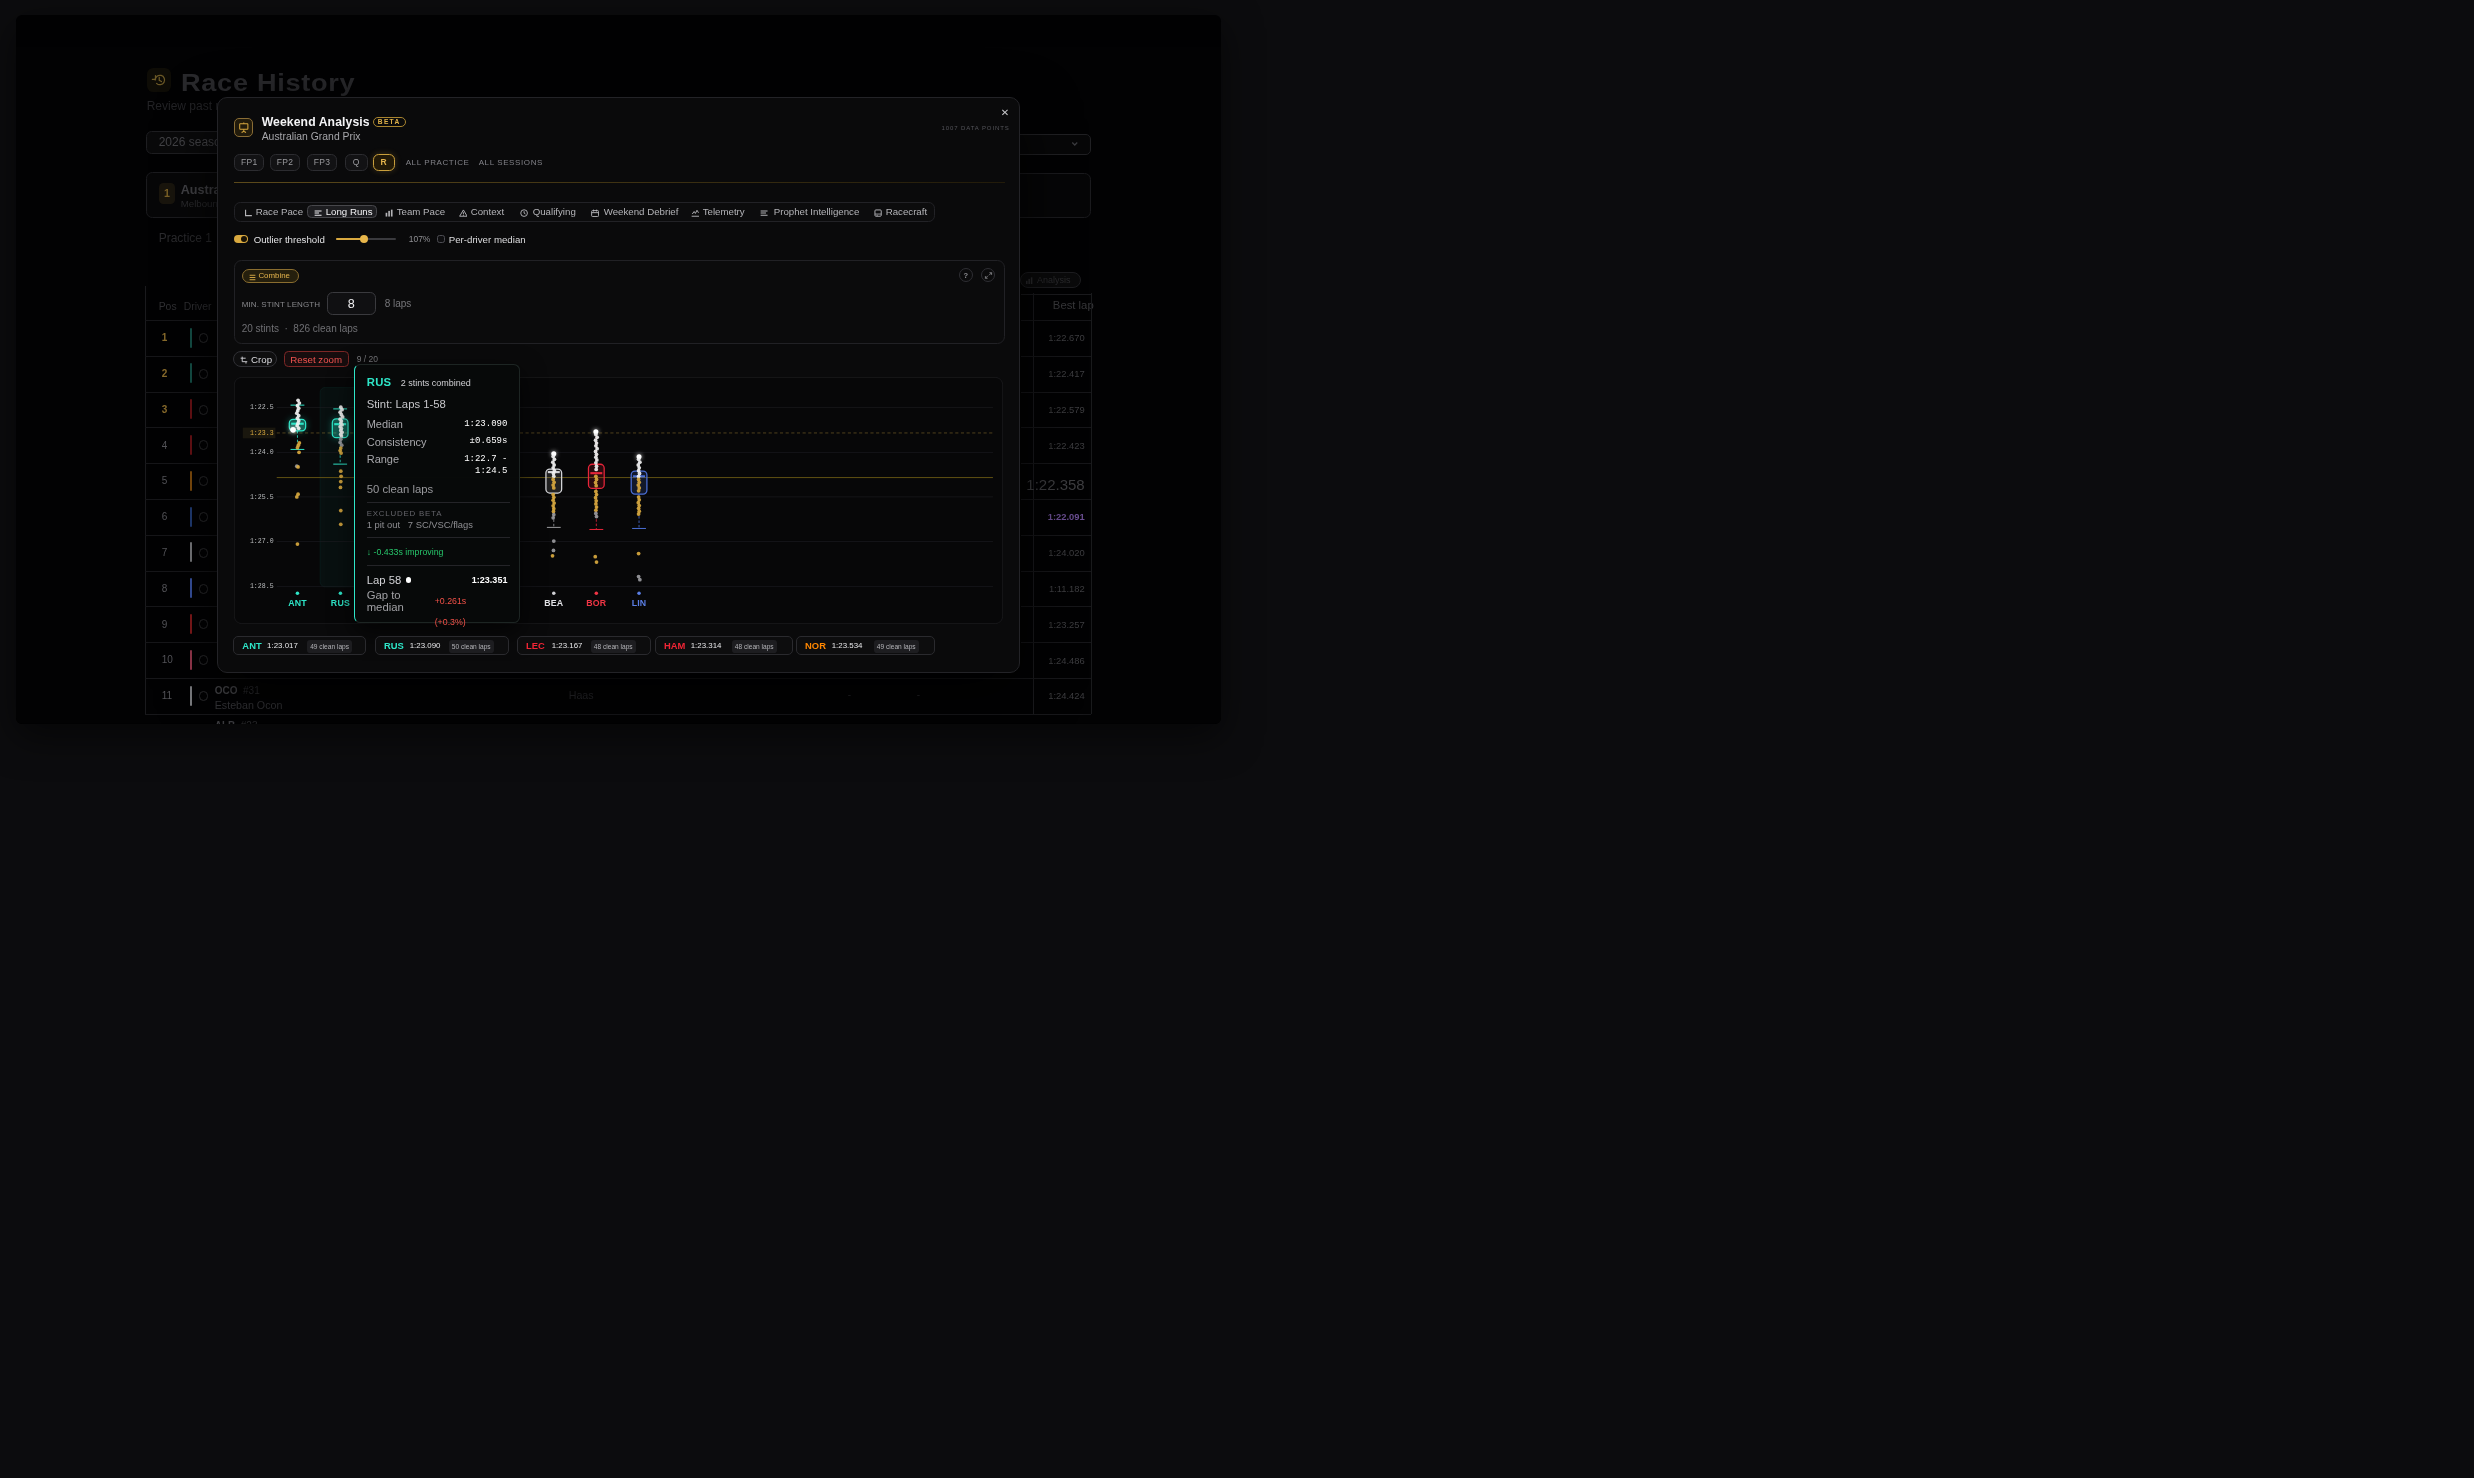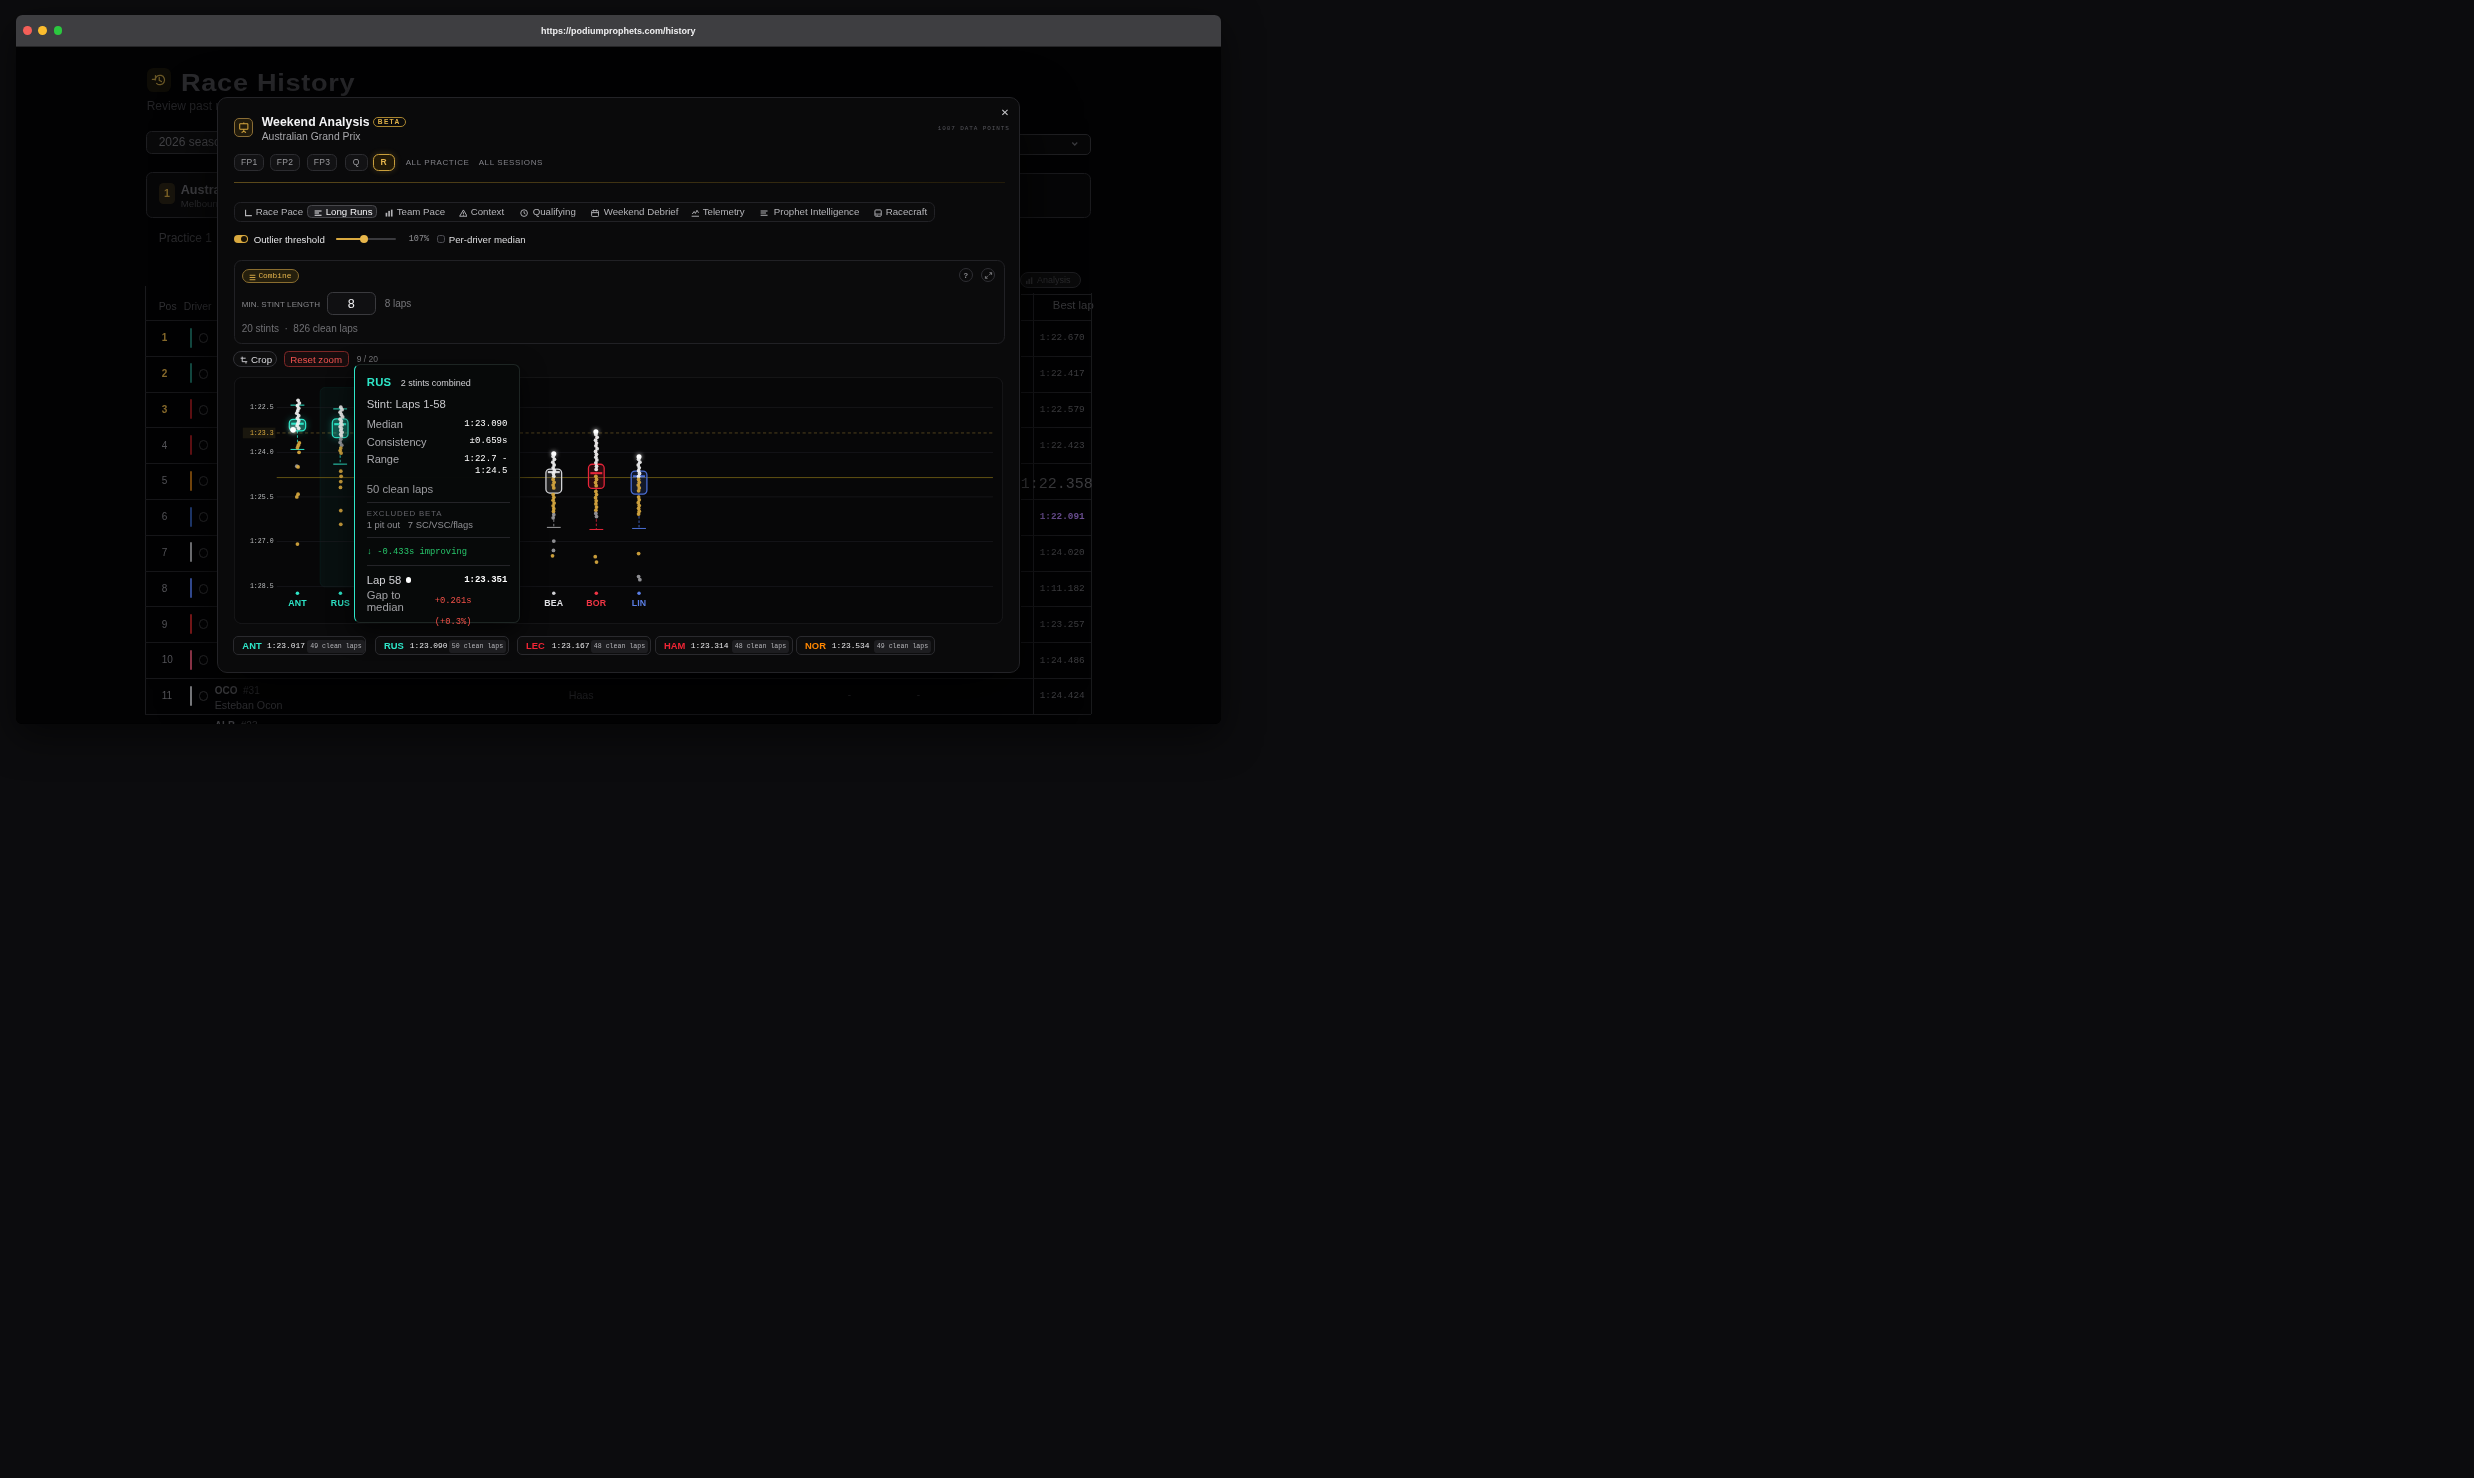--- a/index.html
+++ b/index.html
@@ -1,39 +1,33 @@
 <!DOCTYPE html>
 <html style="font-size:10px"><head><meta charset="utf-8"><style>
 *{margin:0;padding:0;box-sizing:border-box}
 html,body{width:1237px;height:739px;background:#0c0c0e;font-family:"Liberation Sans",sans-serif;overflow:hidden}
 .a{position:absolute}
-.mono{font-family:Liberation Mono, monospace}
+.mono{font-family:Liberation Sans, sans-serif}
 #win{position:absolute;left:15.7px;top:15px;width:1205px;height:709px;border-radius:6.3px;background:#010102;overflow:hidden;box-shadow:0 11.3px 38px rgba(0,0,0,.55)}
 #chrome{position:absolute;left:0;top:0;width:100%;height:32px;background:#3e3e41;border-bottom:0.6px solid #252527}
 .dot{position:absolute;top:11.3px;width:8.8px;height:8.8px;border-radius:50%}
 #url{position:absolute;left:0;top:0;width:100%;height:32px;line-height:32px;text-align:center;color:#eeeef0;font-size:9px;font-weight:bold}
 #content{position:absolute;left:0;top:32px;width:1205px;height:676px;background:#020203}
 #modal{position:absolute;left:201px;top:50px;width:803px;height:576px;background:#0a0a0b;border:0.6px solid #232327;border-radius:10px;box-shadow:0 19px 57px rgba(0,0,0,.85)}
 .sbtn{position:absolute;height:17px;border:0.6px solid #2c2c30;border-radius:5.7px;background:#121214;color:#9a9a9e;font-size:8.5px;text-align:center;line-height:15.7px;letter-spacing:0.3px}
 .tabtxt{position:absolute;color:#b4b4b8;font-size:9.7px;line-height:19.5px;white-space:nowrap}
 .chip{position:absolute;top:538px;height:18.5px;border:0.6px solid #2a2a2e;border-radius:5px;background:#0d0d0e}
 .chip .d{position:absolute;left:8.2px;top:0;line-height:17.6px;font-weight:bold;font-size:9.4px;letter-spacing:0.1px}
 .chip .t{position:absolute;top:0;line-height:17.6px;color:#e6e6e8;font-size:7.9px}
 .chip .p{position:absolute;top:2.8px;height:13px;line-height:13px;background:#1d1d20;border-radius:3.1px;color:#b2b2b6;font-size:6.6px;padding:0 3.1px;white-space:nowrap}
 .tt{position:absolute;color:#a8a8ac;font-size:11px}
 .tv{position:absolute;font-family:"Liberation Mono",monospace;color:#fff;font-size:9px;text-align:right;right:11.3px}
 .hr{position:absolute;left:12px;width:143px;height:0.6px;background:#242428}
 </style></head><body>
 <div id="win">
- <div id="chrome">
-  <div class="dot" style="left:7.5px;background:#f45f58"></div>
-  <div class="dot" style="left:22.6px;background:#fbbd2e"></div>
-  <div class="dot" style="left:38px;background:#2bc83f"></div>
-  <div id="url">https://podiumprophets.com/history</div>
- </div>
  <div id="content">
 
 <div class="a" style="left:131px;top:21px;width:24.5px;height:24px;border-radius:6.3px;background:rgba(190,150,60,0.07)"><svg width="24.5" height="24" viewBox="0 0 39 38">
           <g stroke="#6b5826" stroke-width="2" fill="none" stroke-linecap="round">
             <path d="M13 19 a7.5 7.5 0 1 1 2.2 5.3"></path>
             <path d="M13 13 v6 h-5" transform="translate(0.5,-1)"></path>
             <path d="M19.5 15 v4.5 l3.5 2"></path>
           </g>
         </svg></div>
 <div class="a" style="left:165px;top:22.6px;font-size:23px;font-weight:bold;color:#29292c;letter-spacing:0.6px;transform:scaleX(1.18);transform-origin:left">Race History</div>

